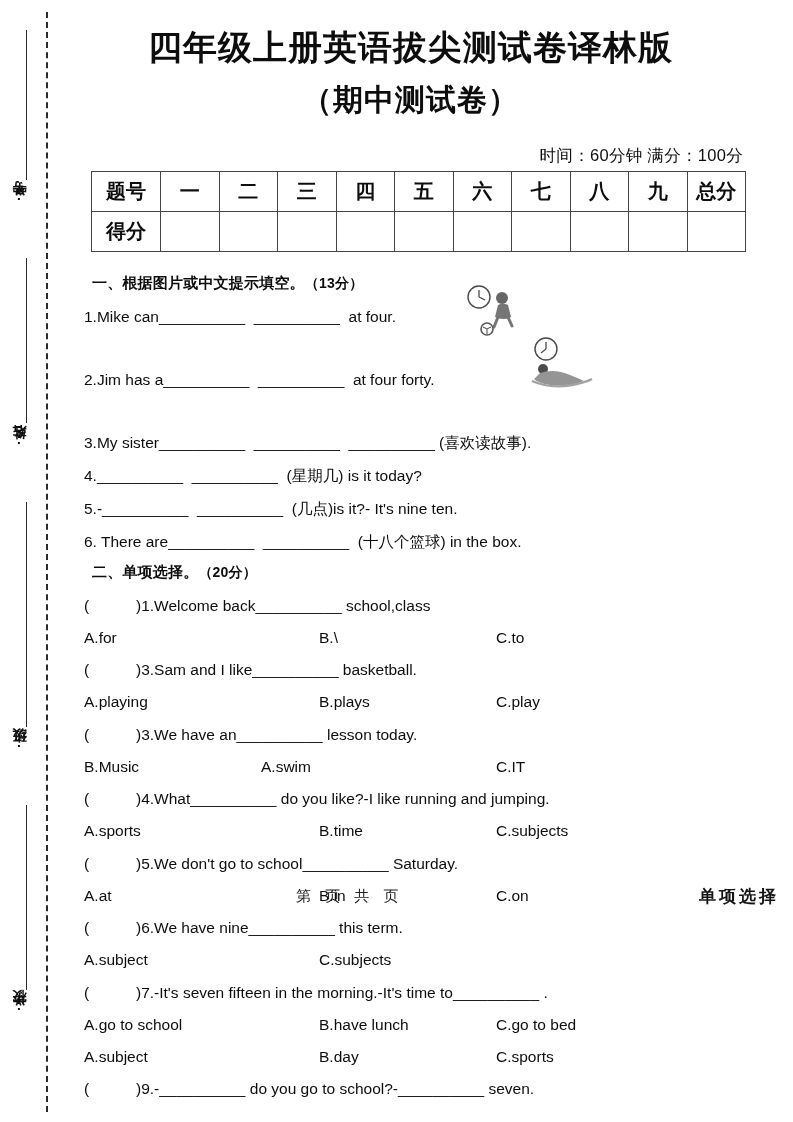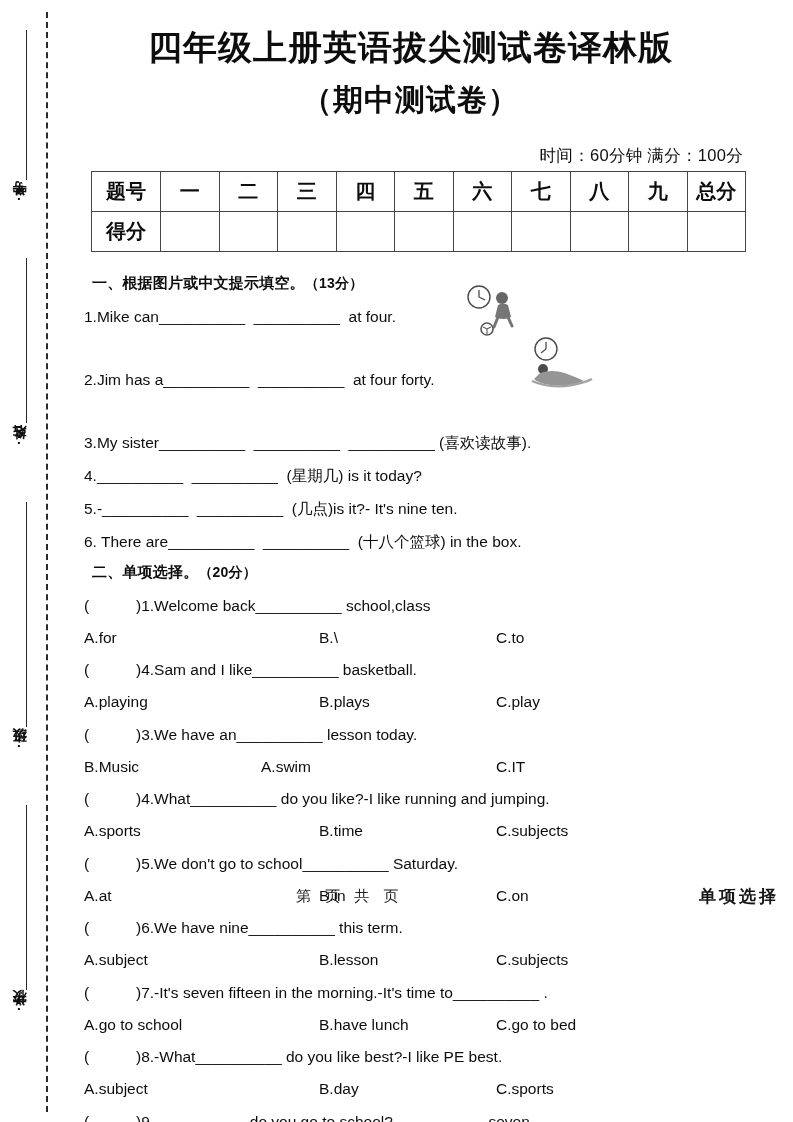--- a/index.html
+++ b/index.html
@@ -288,21 +288,21 @@
       <div class="choice-q">
         <span class="paren-box">(</span><span>)1.Welcome back__________  school,class</span>
       </div>
       <div class="opt-row">
         <span class="opt opt-a">A.for</span>
         <span class="opt opt-b">B.\</span>
         <span class="opt opt-c">C.to</span>
       </div>
 
       <div class="choice-q">
-        <span class="paren-box">(</span><span>)4.Sam and I like__________  basketball.</span>
+        <span class="paren-box">(</span><span>)3.Sam and I like__________  basketball.</span>
       </div>
       <div class="opt-row">
         <span class="opt opt-a">A.playing</span>
         <span class="opt opt-b">B.plays</span>
         <span class="opt opt-c">C.play</span>
       </div>
 
       <div class="choice-q">
         <span class="paren-box">(</span><span>)3.We have an__________  lesson today.</span>
       </div>
@@ -328,36 +328,32 @@
         <span class="opt opt-a">A.at</span>
         <span class="opt opt-b">B.in</span>
         <span class="opt opt-c">C.on</span>
       </div>
 
       <div class="choice-q">
         <span class="paren-box">(</span><span>)6.We have nine__________  this term.</span>
       </div>
       <div class="opt-row">
         <span class="opt opt-a">A.subject</span>
-        <span class="opt opt-b">B.lesson</span>
         <span class="opt opt-c">C.subjects</span>
       </div>
 
       <div class="choice-q">
         <span class="paren-box">(</span><span>)7.-It's seven fifteen in the morning.-It's time to__________  .</span>
       </div>
       <div class="opt-row">
         <span class="opt opt-a">A.go to school</span>
         <span class="opt opt-b">B.have lunch</span>
         <span class="opt opt-c">C.go to bed</span>
       </div>
 
-      <div class="choice-q">
-        <span class="paren-box">(</span><span>)8.-What__________  do you like best?-I like PE best.</span>
-      </div>
       <div class="opt-row">
         <span class="opt opt-a">A.subject</span>
         <span class="opt opt-b">B.day</span>
         <span class="opt opt-c">C.sports</span>
       </div>
 
       <div class="choice-q">
         <span class="paren-box">(</span><span>)9.-__________  do you go to school?-__________  seven.</span>
       </div>
 

